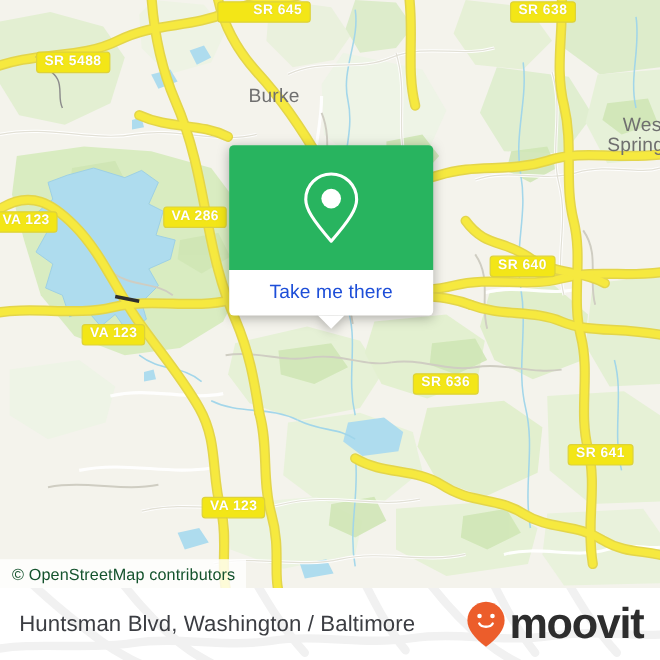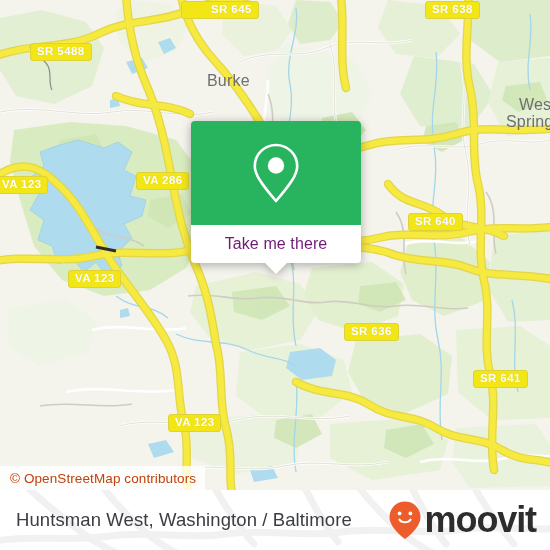--- a/index.html
+++ b/index.html
@@ -63,21 +63,21 @@
     display:flex; align-items:center; justify-content:center;
   }
   #callout-bottom{
     width:100%; height:38px;
     background:#ffffff;
     border-radius:0 0 4px 4px;
     display:flex; align-items:center; justify-content:center;
     position:relative;
   }
   #callout-label{
-    color:#701a75;
+    color:#1d4ed8;
     font-size:16px;
     letter-spacing:.1px;
   }
   #callout-tail{
     position:absolute;
     left:50%; margin-left:-11px; bottom:-11px;
     width:0; height:0;
     border-left:11px solid transparent;
     border-right:11px solid transparent;
     border-top:11px solid #ffffff;
@@ -85,21 +85,21 @@
 
   
   #attribution{
     position:absolute;
     left:0; top:466px;
     height:24px;
     background:rgba(255,255,255,.80);
     display:flex; align-items:center;
     padding:0 9px 0 10px;
     font-size:13.5px;
-    color:#c2410c;
+    color:#14532d;
     letter-spacing:.1px;
     z-index:50;
     white-space:nowrap;
   }
 
   
   #footer{
     position:absolute;
     left:0; top:490px; width:550px; height:60px;
     background:#ffffff;
@@ -301,21 +301,21 @@
   </svg>
 
   <div id="shield-layer">
       <div class="shield" style="left: 181px; top: 1px; padding-left: 29px;">SR 645</div>
       <div class="shield" style="left: 401px; top: 1px; margin-left: 24px;">SR 638</div>
       <div class="shield" style="left: 30px; top: 43px;">SR 5488</div>
       <div class="shield" style="left: 136px; top: 153px; margin-top: 19px;">VA 286</div>
       <div class="shield" style="left: -5px; top: 176px;">VA 123</div>
       <div class="shield" style="left: 397px; top: 213px; margin-left: 11px;">SR 640</div>
       <div class="shield" style="left: 68px; top: 270px;">VA 123</div>
-      <div class="shield" style="left: 344px; top: 323px;">SR 636</div>
+      <div class="shield" style="left: 344px; top: 311px;">SR 636</div>
       <div class="shield" style="left: 473px; top: 370px;">SR 641</div>
       <div class="shield" style="left: 168px; top: 414px;">VA 123</div>
     </div>
 
   <div id="place-layer">
       <div class="place big" style="left: 207px; top: 72px;">Burke</div>
       <div class="place big" style="left: 519px; top: 96px;">West</div>
       <div class="place big" style="left: 506px; top: 113px;">Springf</div>
     </div>
 
@@ -347,21 +347,21 @@
       <path d="M210,-10 C224,14 236,34 254,54"></path>
       <path d="M300,-12 C312,12 322,32 338,52"></path>
       <path d="M408,-10 C420,14 430,34 446,54"></path>
       <path d="M-10,52 C30,44 70,52 110,46 C150,40 186,50 226,44
                C266,38 302,48 342,42 C382,36 418,46 458,40 C498,34 530,42 560,38"></path>
       <path d="M352,-12 C368,10 384,28 406,46 C426,62 444,68 466,78"></path>
       <path d="M470,-10 C484,14 496,34 514,54"></path>
     </g>
   </svg>
 
-  <div id="footer-title">Huntsman West, Washington / Baltimore</div>
+  <div id="footer-title">Huntsman Blvd, Washington / Baltimore</div>
 
   <div id="brand">
     <svg width="34" height="40" viewBox="0 0 34 40">
       <path d="M17,1.5 C8.4,1.5 1.5,8.4 1.5,17 C1.5,24 7,31.5 17,39 C27,31.5 32.5,24 32.5,17 C32.5,8.4 25.6,1.5 17,1.5 Z" fill="#ec5d2b"></path>
       <circle cx="11.6" cy="13.4" r="1.9" fill="#ffffff"></circle>
       <circle cx="22.4" cy="13.4" r="1.9" fill="#ffffff"></circle>
       <path d="M11.4,19.6 C13.4,23.2 20.6,23.2 22.6,19.6" stroke="#ffffff" stroke-width="2" fill="none" stroke-linecap="round"></path>
     </svg>
     <span id="brand-text">moovit</span>
   </div>

